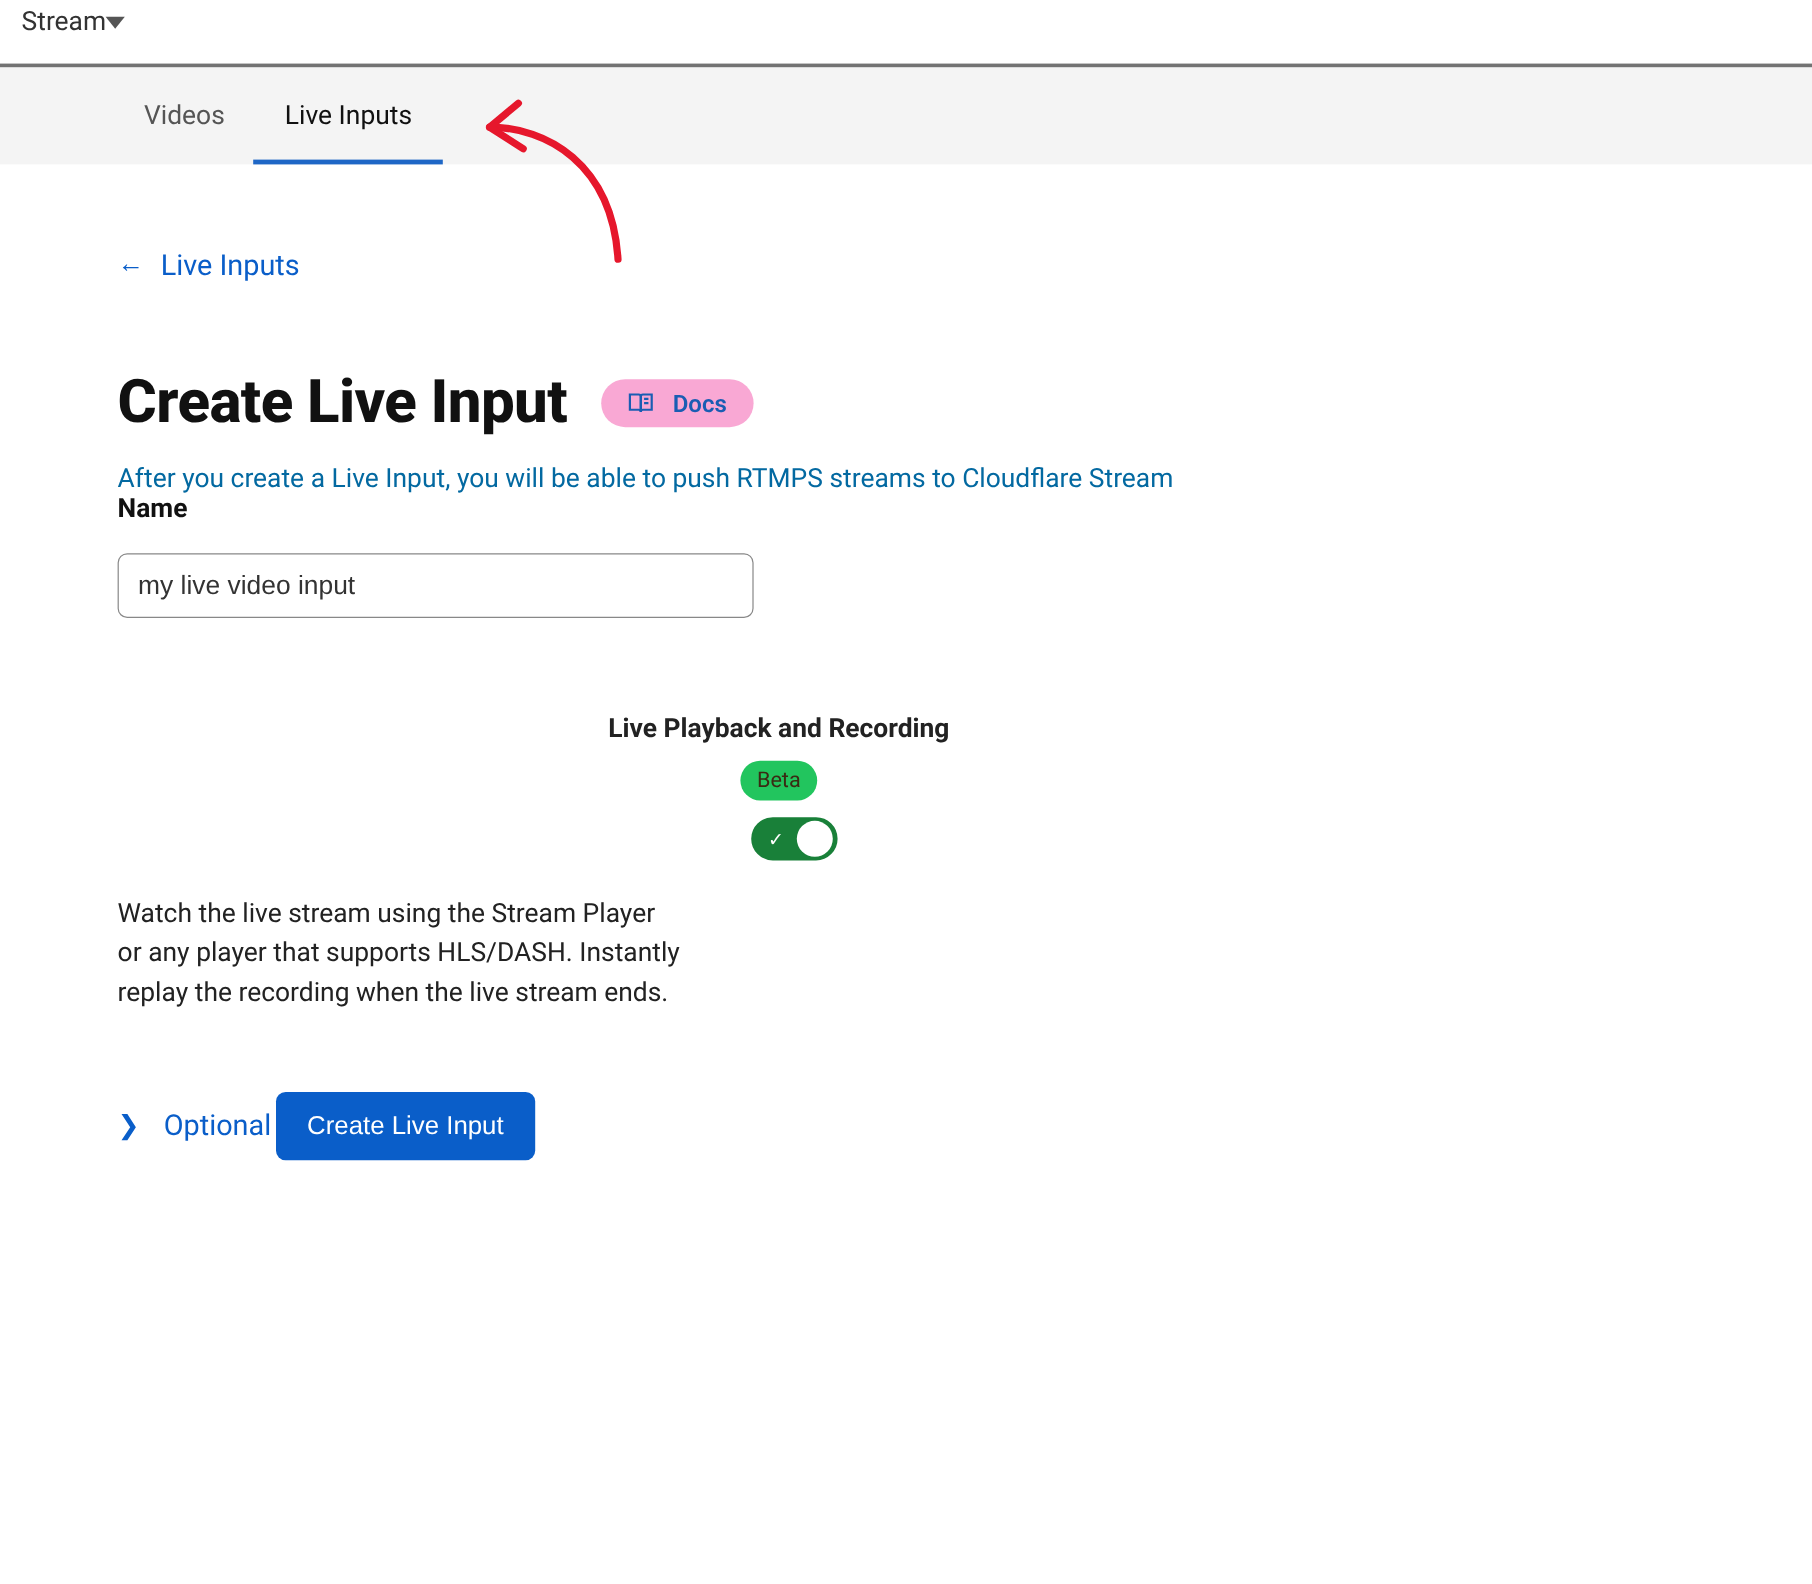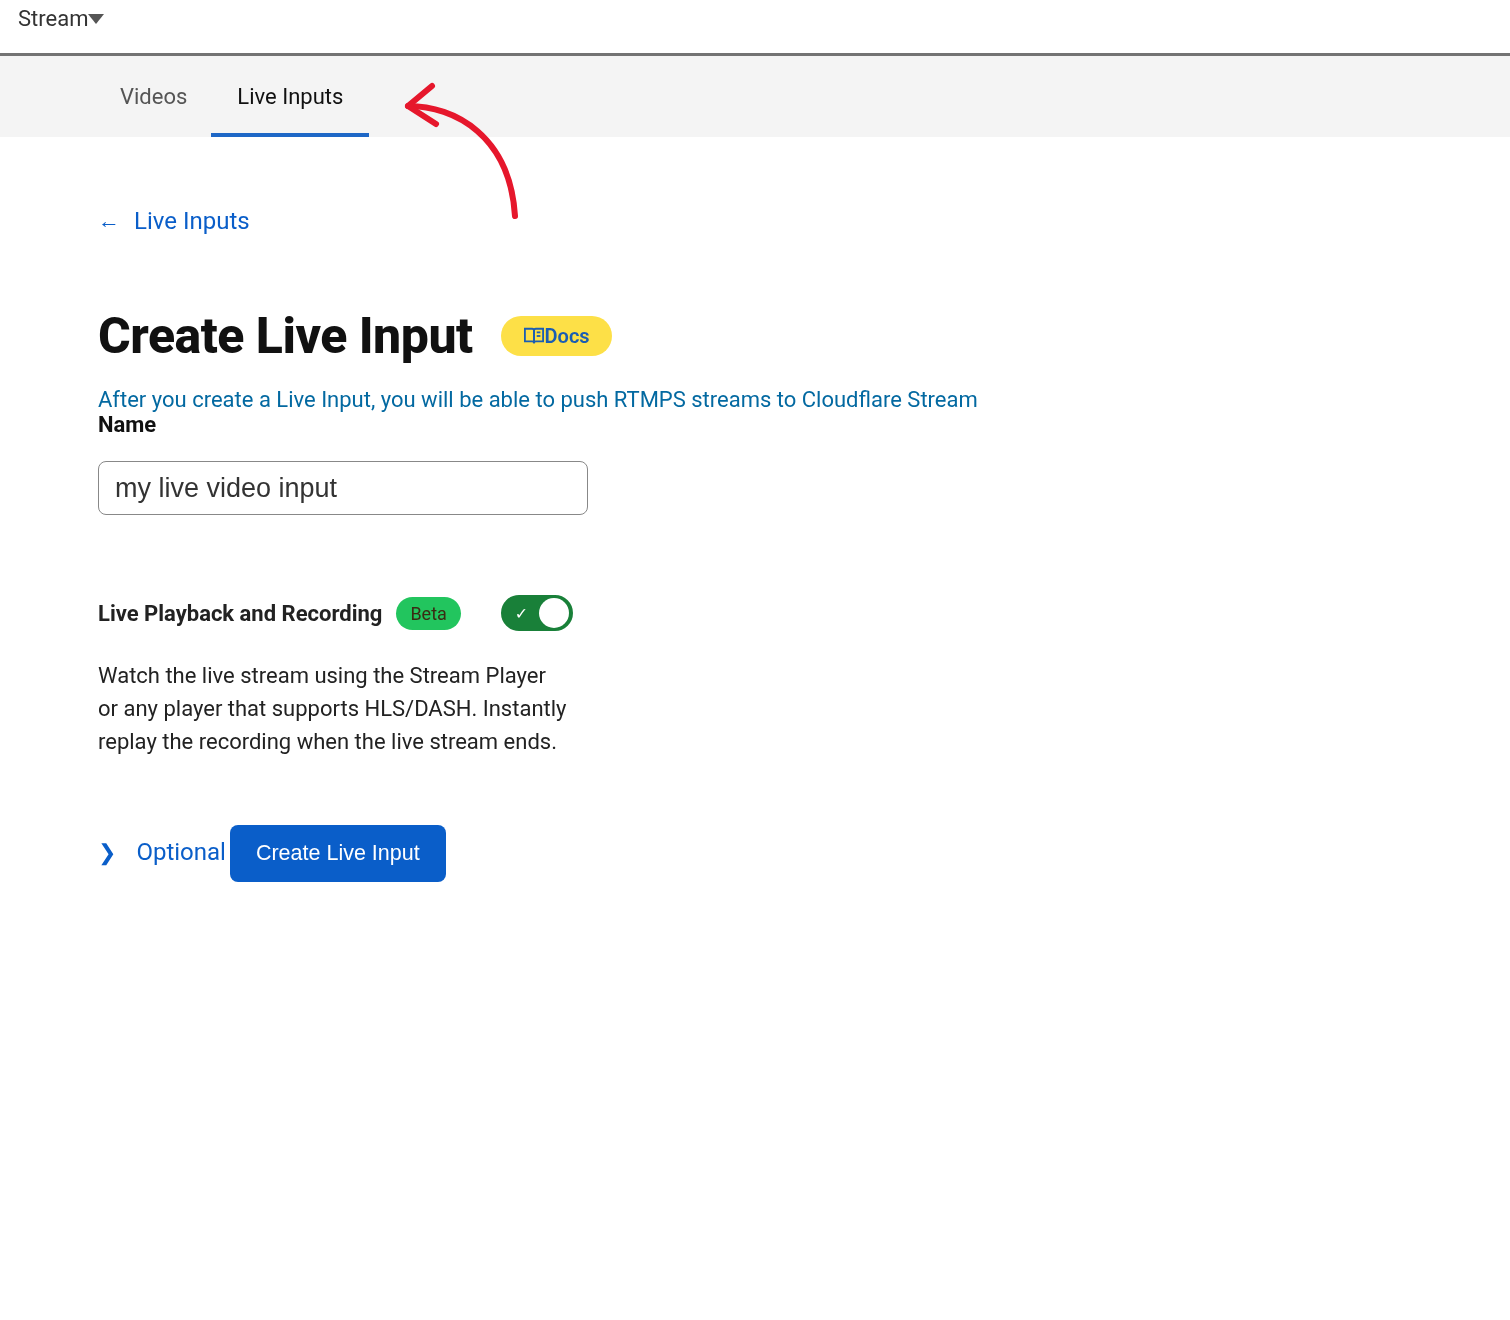--- a/index.html
+++ b/index.html
@@ -79,22 +79,22 @@
   }
   h1 {
     font-size: 50px;
     font-weight: 800;
     letter-spacing: -0.5px;
     color: #111;
   }
   .docs-badge {
     display: inline-flex;
     align-items: center;
-    gap: 0;
-    background: #fde047;
+    gap: 16px;
+    background: #f9a8d4;
     color: #1a5db3;
     font-weight: 600;
     font-size: 20px;
     padding: 8px 22px;
     border-radius: 999px;
     cursor: pointer;
   }
   .book-icon svg { display: block; }
   .subtitle {
     margin-top: 22px;
@@ -102,34 +102,35 @@
     color: #0369a1;
   }
   .field-block { }
   .field-label {
     font-size: 22px;
     font-weight: 700;
     color: #111;
   }
   .text-input {
     margin-top: 24px;
-    width: 490px;
+    width: 530px;
     height: 54px;
     border: 1px solid #888;
     border-radius: 8px;
     padding: 12px 16px;
-    font-size: 27px;
+    font-size: 22px;
     color: #333;
     outline: none;
   }
   .toggle-block { margin-top: 80px; }
   .toggle-header {
     display: flex;
     align-items: center;
     gap: 14px;
+    flex-direction: column;
   }
   .toggle-label {
     font-size: 22px;
     font-weight: 700;
   }
   .beta-badge {
     background: #22c55e;
     color: #3a2b13;
     font-size: 18px;
     padding: 6px 14px;

